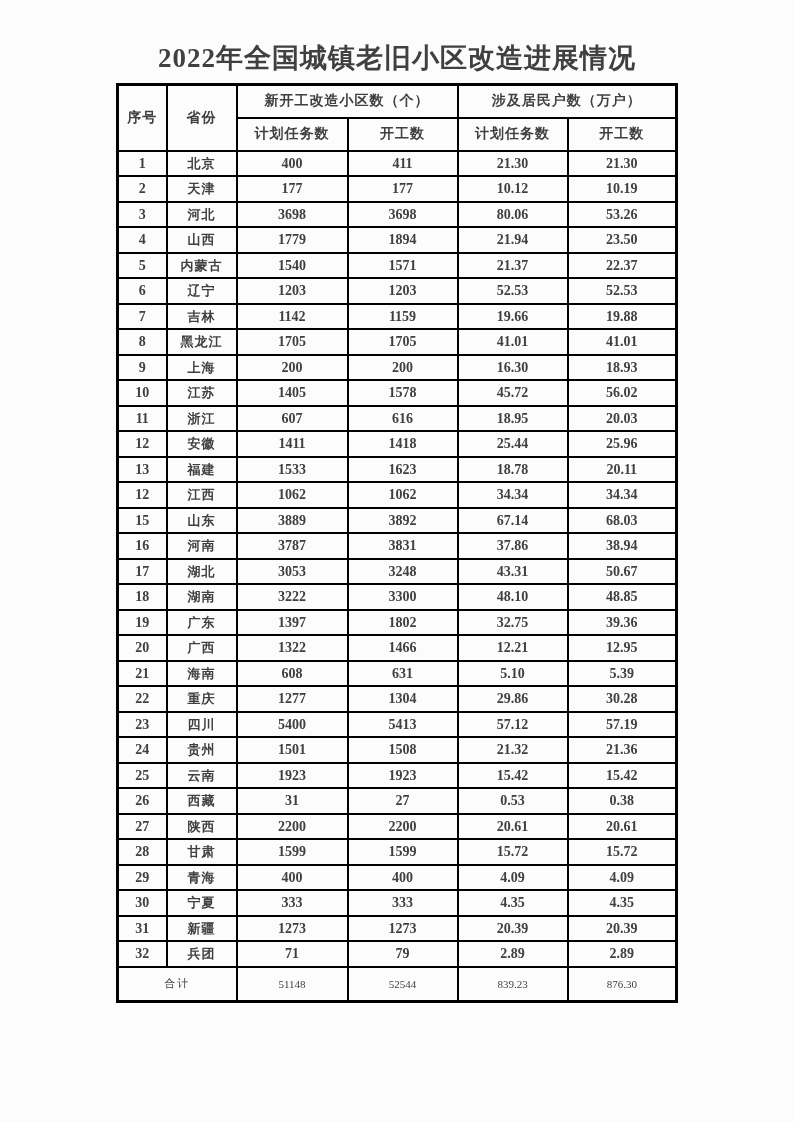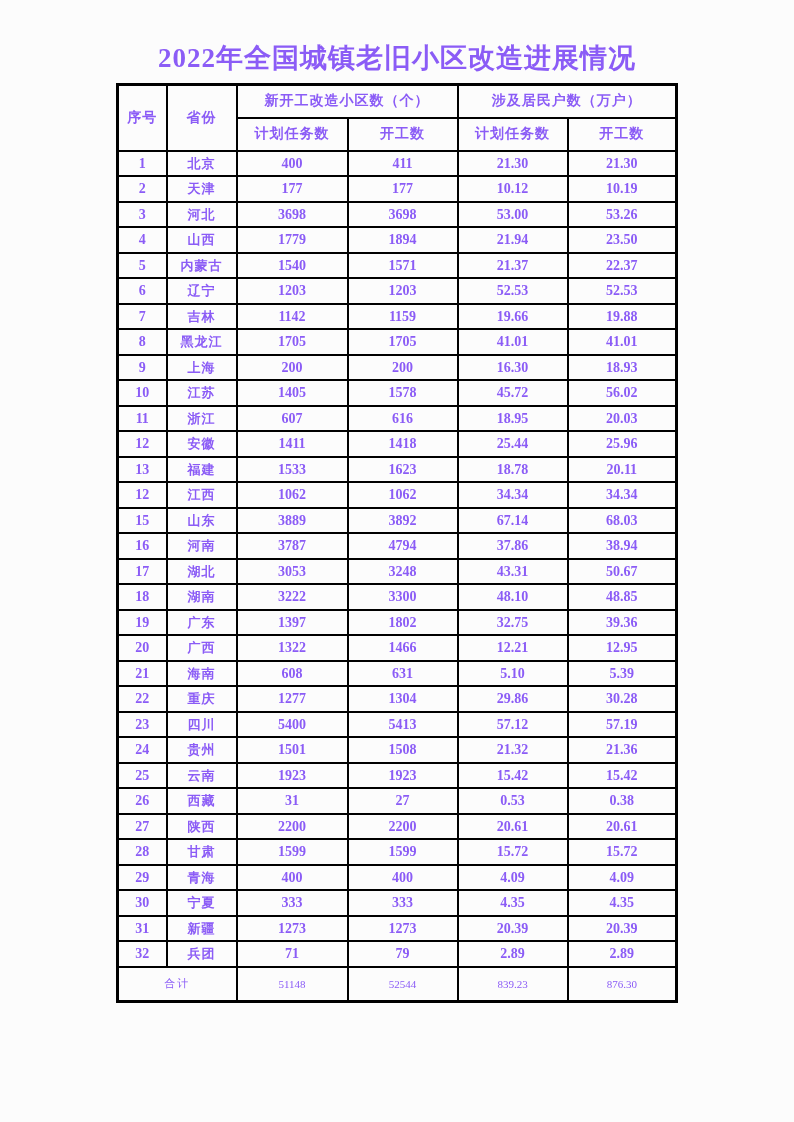--- a/index.html
+++ b/index.html
@@ -6,21 +6,21 @@
     margin: 0;
     padding: 0;
     background: #e9e9e9;
   }
   .page {
     position: relative;
     width: 794px;
     height: 1122px;
     margin: 0 auto;
     background: #fcfcfc;
-    color: #8b5cf6;
+    color: #404040;
     font-family: "Liberation Serif", "DejaVu Serif", serif;
     overflow: hidden;
   }
   .title {
     margin: 0;
     padding-top: 42px;
     text-align: center;
     font-size: 27px;
     font-weight: 600;
     letter-spacing: 1px;
@@ -117,21 +117,21 @@
           <td data-name="plan-count-cell">177</td>
           <td data-name="start-count-cell">177</td>
           <td data-name="plan-households-cell">10.12</td>
           <td data-name="start-households-cell">10.19</td>
         </tr>
         <tr data-name="table-row">
           <td data-name="seq-cell">3</td>
           <td data-name="province-cell">河北</td>
           <td data-name="plan-count-cell">3698</td>
           <td data-name="start-count-cell">3698</td>
-          <td data-name="plan-households-cell">53.00</td>
+          <td data-name="plan-households-cell">80.06</td>
           <td data-name="start-households-cell">53.26</td>
         </tr>
         <tr data-name="table-row">
           <td data-name="seq-cell">4</td>
           <td data-name="province-cell">山西</td>
           <td data-name="plan-count-cell">1779</td>
           <td data-name="start-count-cell">1894</td>
           <td data-name="plan-households-cell">21.94</td>
           <td data-name="start-households-cell">23.50</td>
         </tr>
@@ -220,21 +220,21 @@
           <td data-name="province-cell">山东</td>
           <td data-name="plan-count-cell">3889</td>
           <td data-name="start-count-cell">3892</td>
           <td data-name="plan-households-cell">67.14</td>
           <td data-name="start-households-cell">68.03</td>
         </tr>
         <tr data-name="table-row">
           <td data-name="seq-cell">16</td>
           <td data-name="province-cell">河南</td>
           <td data-name="plan-count-cell">3787</td>
-          <td data-name="start-count-cell">4794</td>
+          <td data-name="start-count-cell">3831</td>
           <td data-name="plan-households-cell">37.86</td>
           <td data-name="start-households-cell">38.94</td>
         </tr>
         <tr data-name="table-row">
           <td data-name="seq-cell">17</td>
           <td data-name="province-cell">湖北</td>
           <td data-name="plan-count-cell">3053</td>
           <td data-name="start-count-cell">3248</td>
           <td data-name="plan-households-cell">43.31</td>
           <td data-name="start-households-cell">50.67</td>

